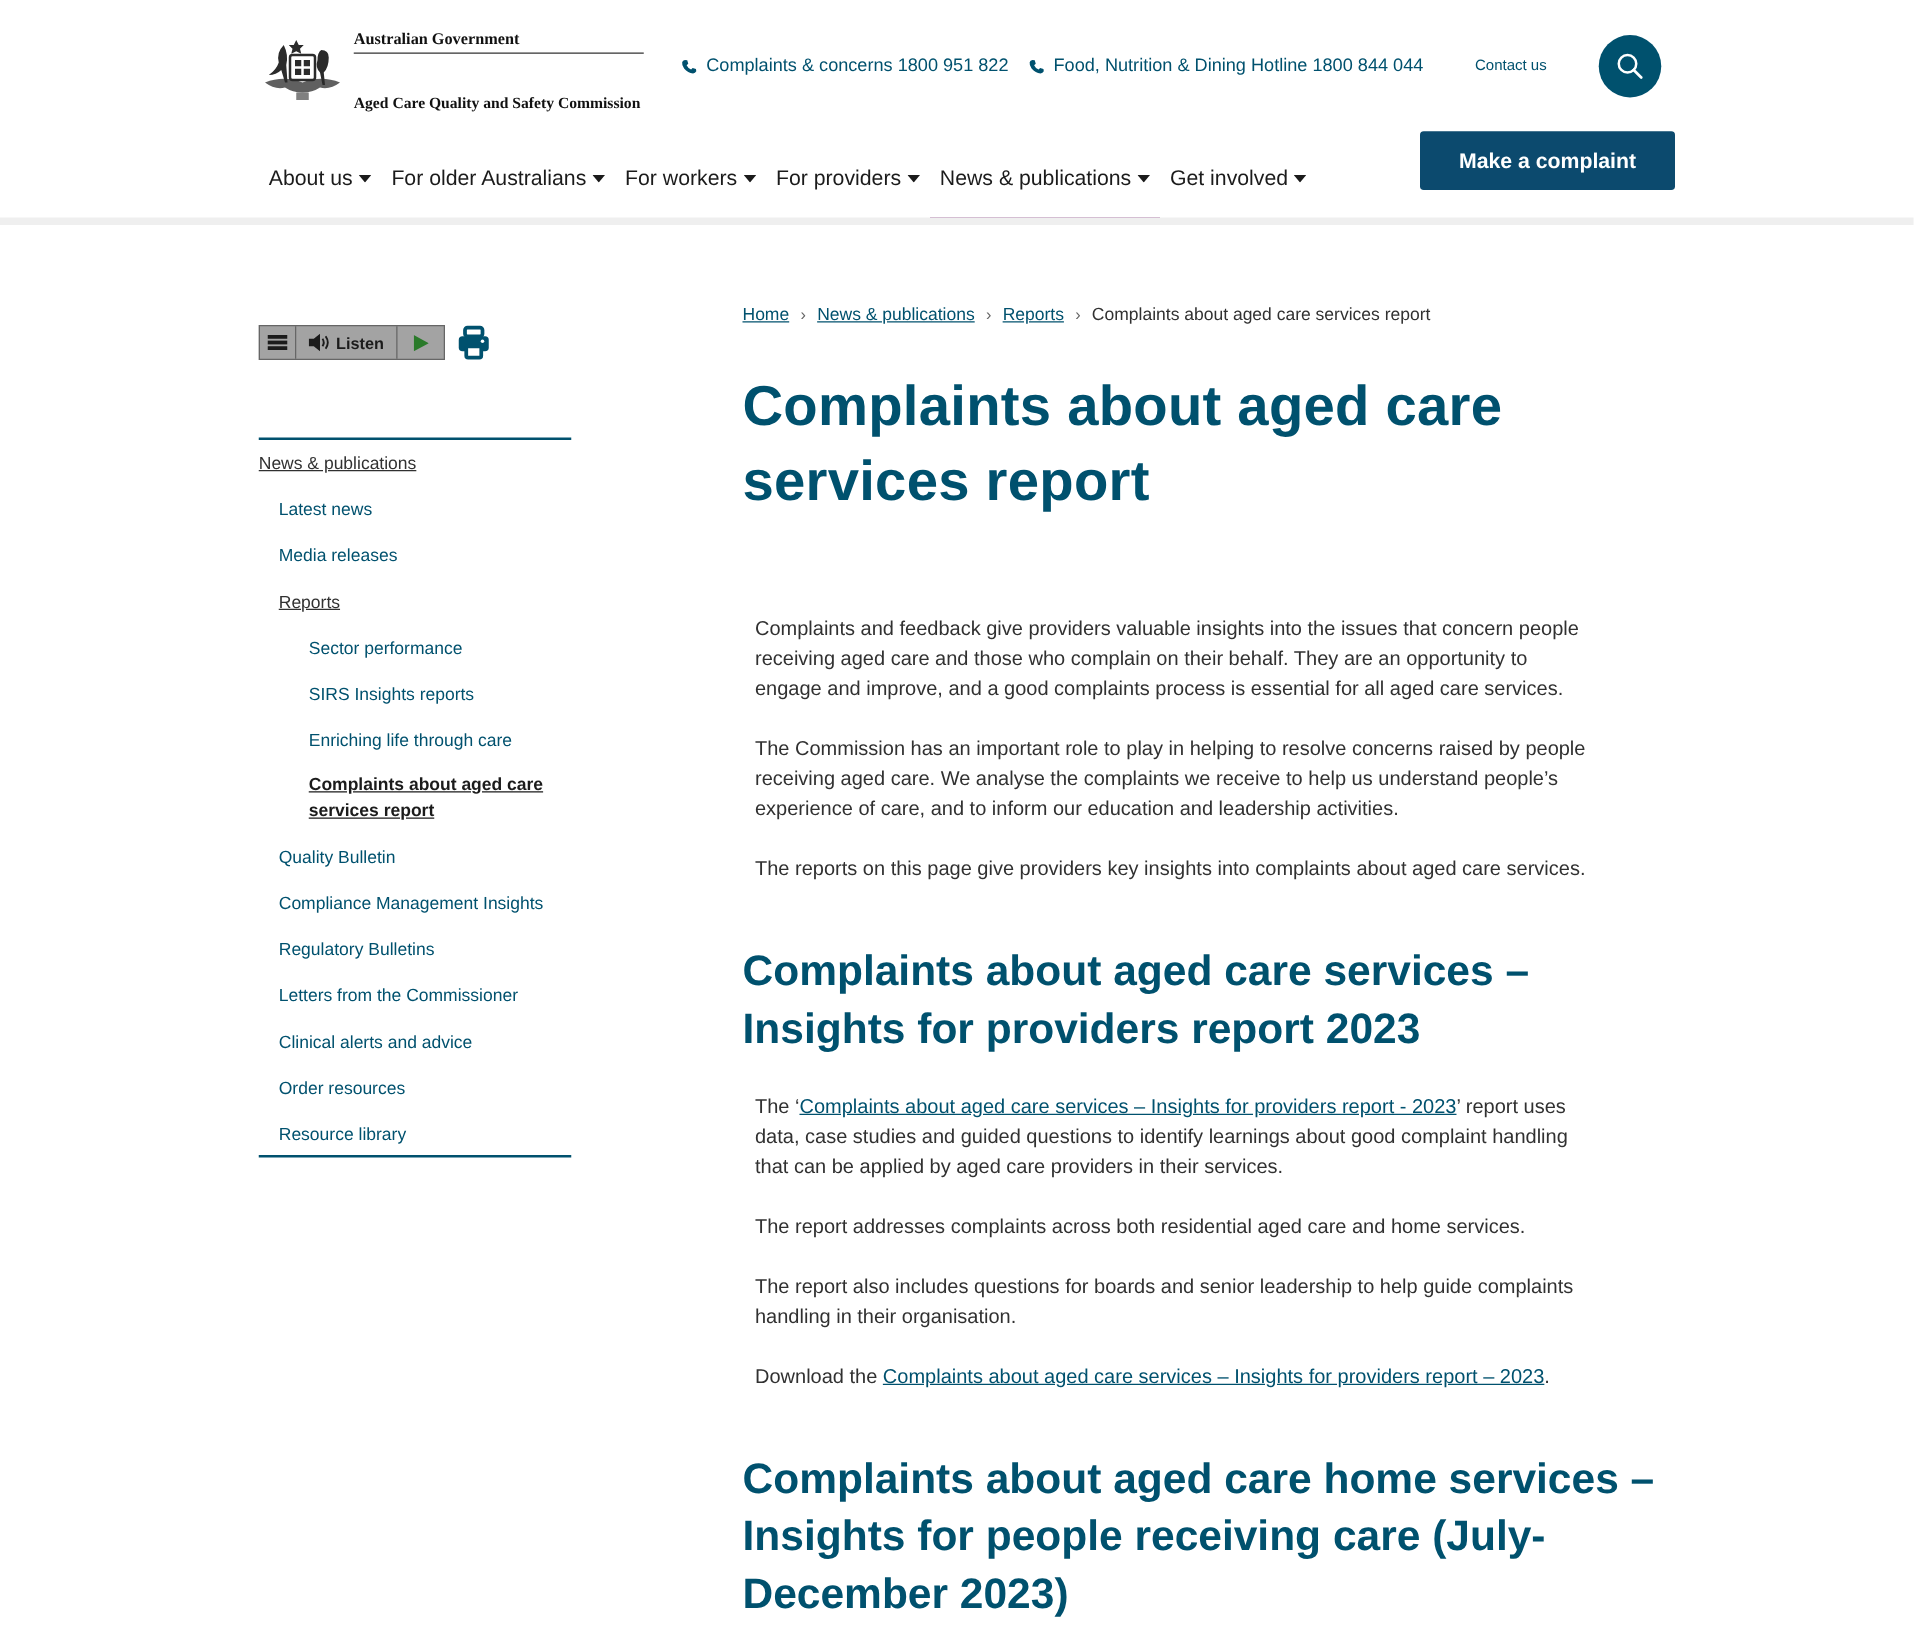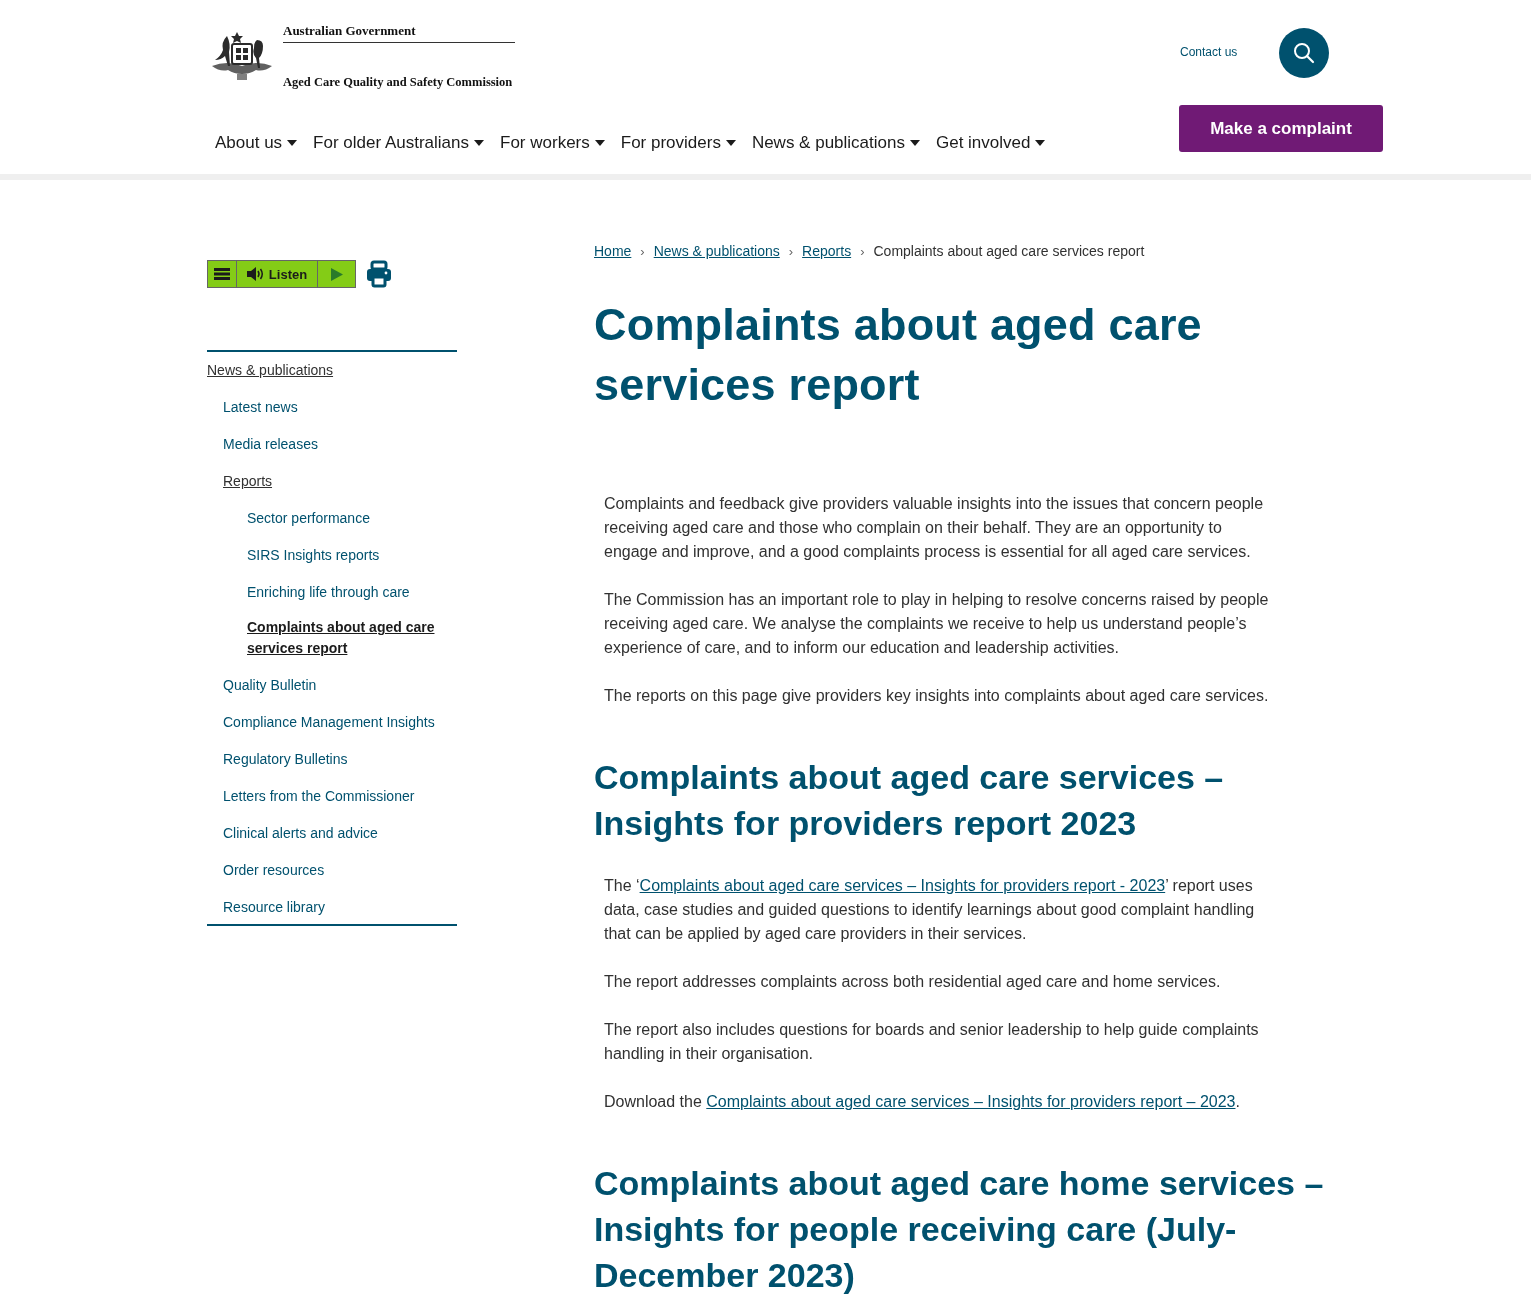--- a/index.html
+++ b/index.html
@@ -20,24 +20,24 @@
   .utility .util-item { display: flex; align-items: center; margin-right: 16px; text-decoration: none; color: #00516e; white-space: nowrap; }
   .phone-icon { width: 13px; height: 13px; margin-right: 7px; }
   .contact-link { position: absolute; left: 1180px; top: 45px; font-size: 12px; color: #00516e; text-decoration: none; }
   .search-btn { position: absolute; left: 1279px; top: 28px; width: 50px; height: 50px; border-radius: 50%; background: #00516e; display: flex; align-items: center; justify-content: center; cursor: pointer; border: none; }
 
   .main-nav { position: absolute; left: 207px; top: 128px; display: flex; align-items: flex-end; height: 30px; }
   .nav-item { display: flex; align-items: center; font-size: 17px; color: #1b1b1b; padding: 0 8px; height: 30px; position: relative; cursor: pointer; white-space: nowrap; }
   .nav-item .caret { width: 10px; height: 6px; margin-left: 5px; }
   .nav-item.active::after { content: ""; position: absolute; left: 0; right: 0; top: 46px; height: 6px; background: #782070; }
 
-  .complaint-btn { position: absolute; left: 1179px; top: 105px; width: 204px; height: 47px; background: #701a75; color: #fff; border: none; border-radius: 3px; font-weight: bold; font-size: 17px; font-family: "Liberation Sans", "DejaVu Sans", sans-serif; cursor: pointer; }
-
-  
-  .listen-bar { position: absolute; left: 207px; top: 260px; height: 28px; display: flex; border: 1px solid #666; background: #84cc16; }
+  .complaint-btn { position: absolute; left: 1136px; top: 105px; width: 204px; height: 47px; background: #0c4a6e; color: #fff; border: none; border-radius: 3px; font-weight: bold; font-size: 17px; font-family: "Liberation Sans", "DejaVu Sans", sans-serif; cursor: pointer; }
+
+  
+  .listen-bar { position: absolute; left: 207px; top: 260px; height: 28px; display: flex; border: 1px solid #666; background: #a3a3a3; }
   .lb-seg { display: flex; align-items: center; justify-content: center; border-right: 1px solid #666; height: 26px; cursor: pointer; }
   .lb-seg:last-child { border-right: none; }
   .lb-menu { width: 29px; }
   .lb-listen { width: 81px; font-size: 13px; font-weight: bold; color: #1b1b1b; }
   .lb-listen svg { margin-right: 5px; }
   .lb-play { width: 37px; }
   .print-icon { position: absolute; left: 365px; top: 260px; width: 28px; height: 28px; cursor: pointer; }
 
   
   .side-nav { position: absolute; left: 207px; top: 350px; width: 250px; border-top: 2px solid #00516e; border-bottom: 2px solid #00516e; padding-bottom: 6px; }
@@ -80,20 +80,34 @@
         <path d="M5 36 q15 -6 30 0 q15 -6 30 0 q-8 6 -16 4 q-6 4 -14 4 q-8 0 -14 -4 q-8 2 -16 -4z" opacity="0.75"></path>
         <rect x="30" y="44" width="10" height="6" opacity="0.6"></rect>
       </g>
     </svg>
     <span class="logo-text">
       <span class="logo-gov">Australian Government</span>
       <span class="logo-comm">Aged Care Quality and Safety Commission</span>
     </span>
   </a>
 
+  <div class="utility">
+    <a class="util-item">
+      <svg class="phone-icon" viewBox="0 0 16 16">
+          <path fill="#00516e" d="M3.6 1.2 l2.3 0.3 1 3.3 -1.6 1.5 q1.2 2.8 4.4 4.4 l1.5 -1.6 3.3 1 0.3 2.3 q-1 2 -3.2 2.2 q-5 -0.6 -8.8 -5 q-2.4 -3.4 -1.9 -6.2 q0.5 -1.6 2.7 -2.2z"></path>
+        </svg>
+      <span>Complaints &amp; concerns 1800 951 822</span>
+    </a>
+    <a class="util-item">
+      <svg class="phone-icon" viewBox="0 0 16 16">
+          <path fill="#00516e" d="M3.6 1.2 l2.3 0.3 1 3.3 -1.6 1.5 q1.2 2.8 4.4 4.4 l1.5 -1.6 3.3 1 0.3 2.3 q-1 2 -3.2 2.2 q-5 -0.6 -8.8 -5 q-2.4 -3.4 -1.9 -6.2 q0.5 -1.6 2.7 -2.2z"></path>
+        </svg>
+      <span>Food, Nutrition &amp; Dining Hotline 1800 844 044</span>
+    </a>
+  </div>
   <a class="contact-link">Contact us</a>
   <button class="search-btn">
     <svg width="24" height="24" viewBox="0 0 24 24">
         <circle cx="10" cy="10" r="7" fill="none" stroke="#fff" stroke-width="2"></circle>
         <line x1="15" y1="15" x2="21" y2="21" stroke="#fff" stroke-width="2.2" stroke-linecap="round"></line>
       </svg>
   </button>
 
   <nav class="main-nav">
     <div class="nav-item">

